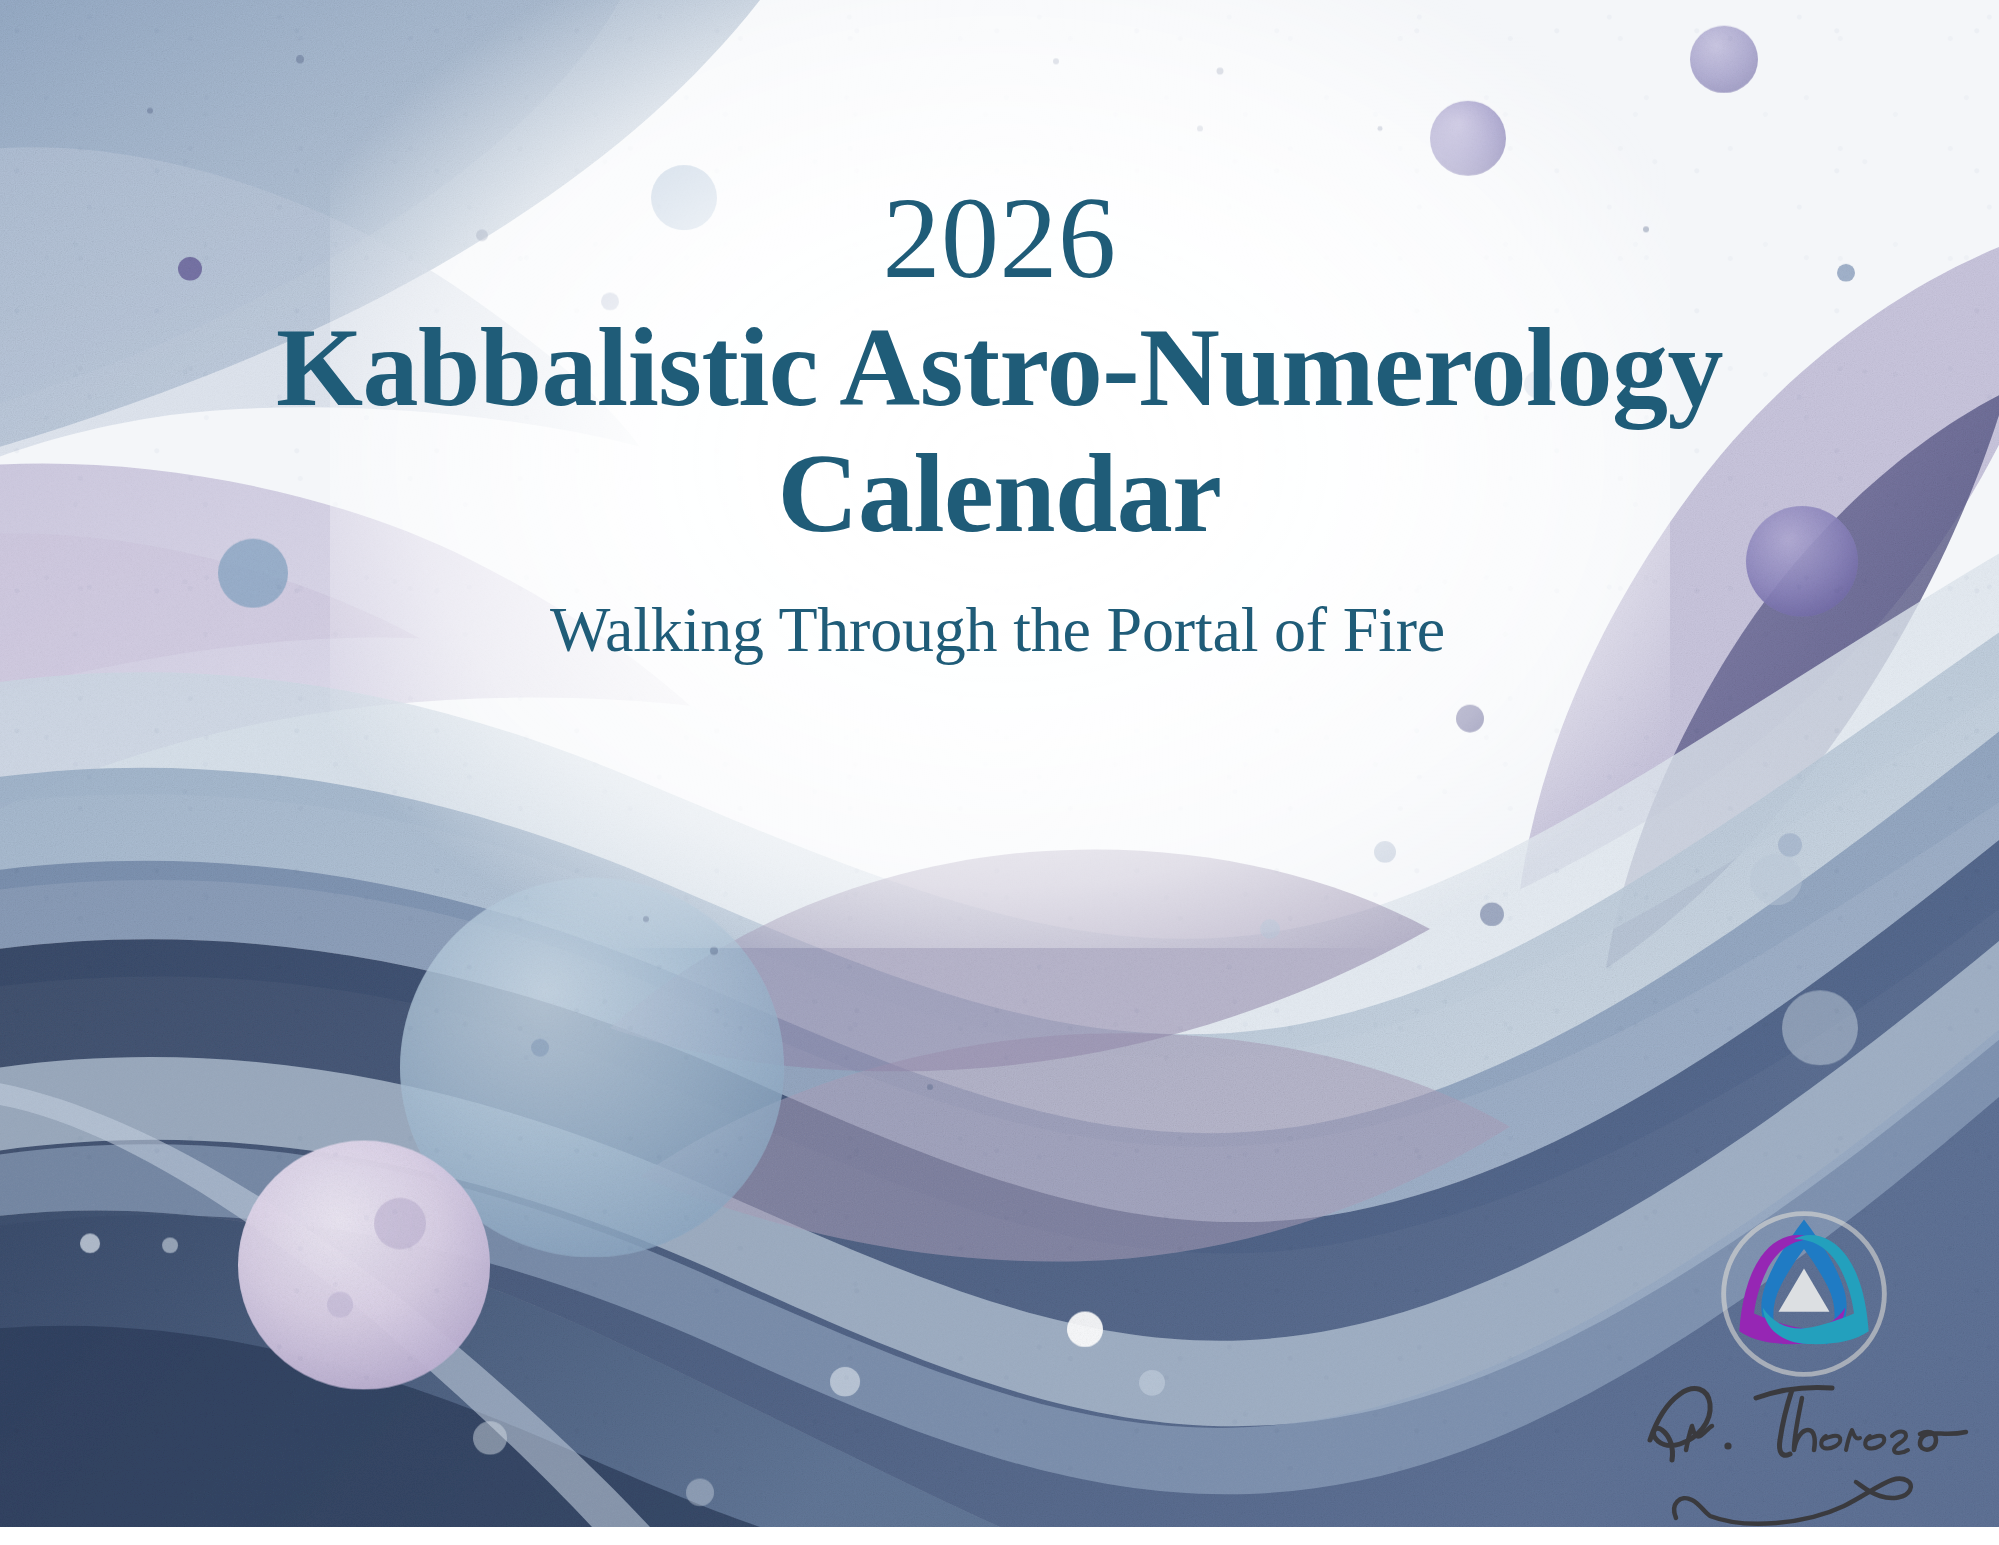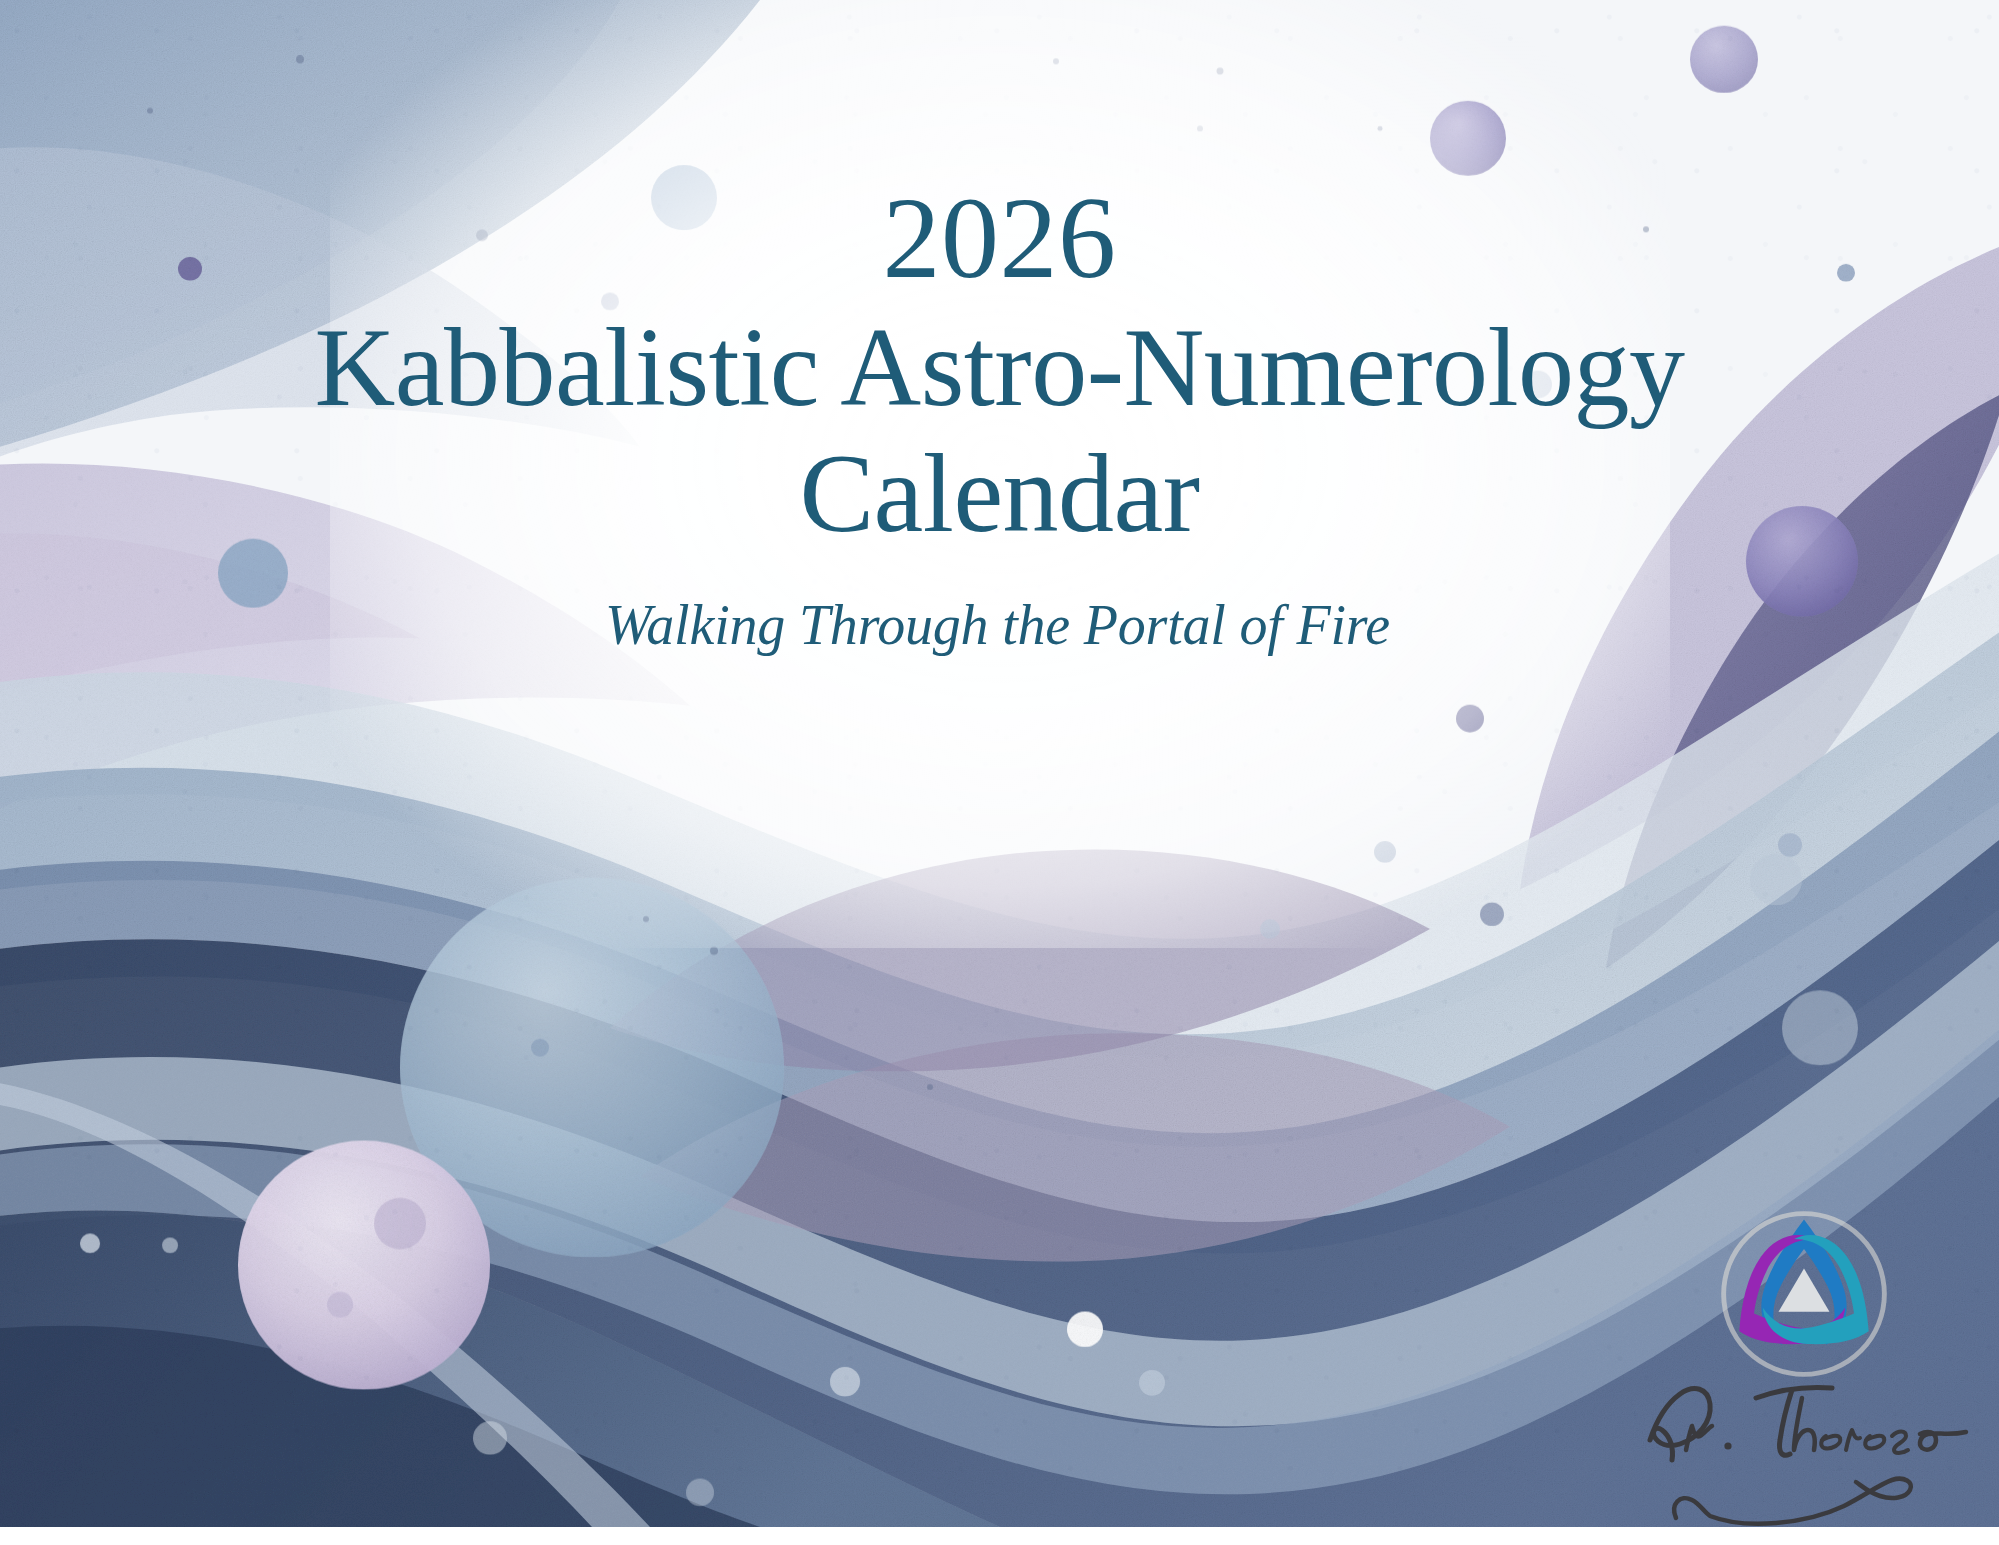--- a/index.html
+++ b/index.html
@@ -78,33 +78,32 @@
   .year {
     font-size: 116px;
     line-height: 1.08;
     letter-spacing: .5px;
     font-weight: 400;
     margin: 0 0 4px 0;
   }
   .title {
     font-size: 112px;
     line-height: 1.12;
-    font-weight: 400;
+    font-weight: 700;
     letter-spacing: -.5px;
     margin: 0;
     padding: 0 60px;
     text-align: center;
   }
   .subtitle {
-    font-size: 56px;
+    font-size: 64px;
     line-height: 1.18;
     font-weight: 400;
     letter-spacing: -.2px;
     margin: 36px 4px 0 0;
-    font-style: italic;
   }
 
   
   .logo {
     position: absolute;
     left: 1706px;
     top: 1196px;
     width: 196px;
     height: 196px;
     z-index: 7;

